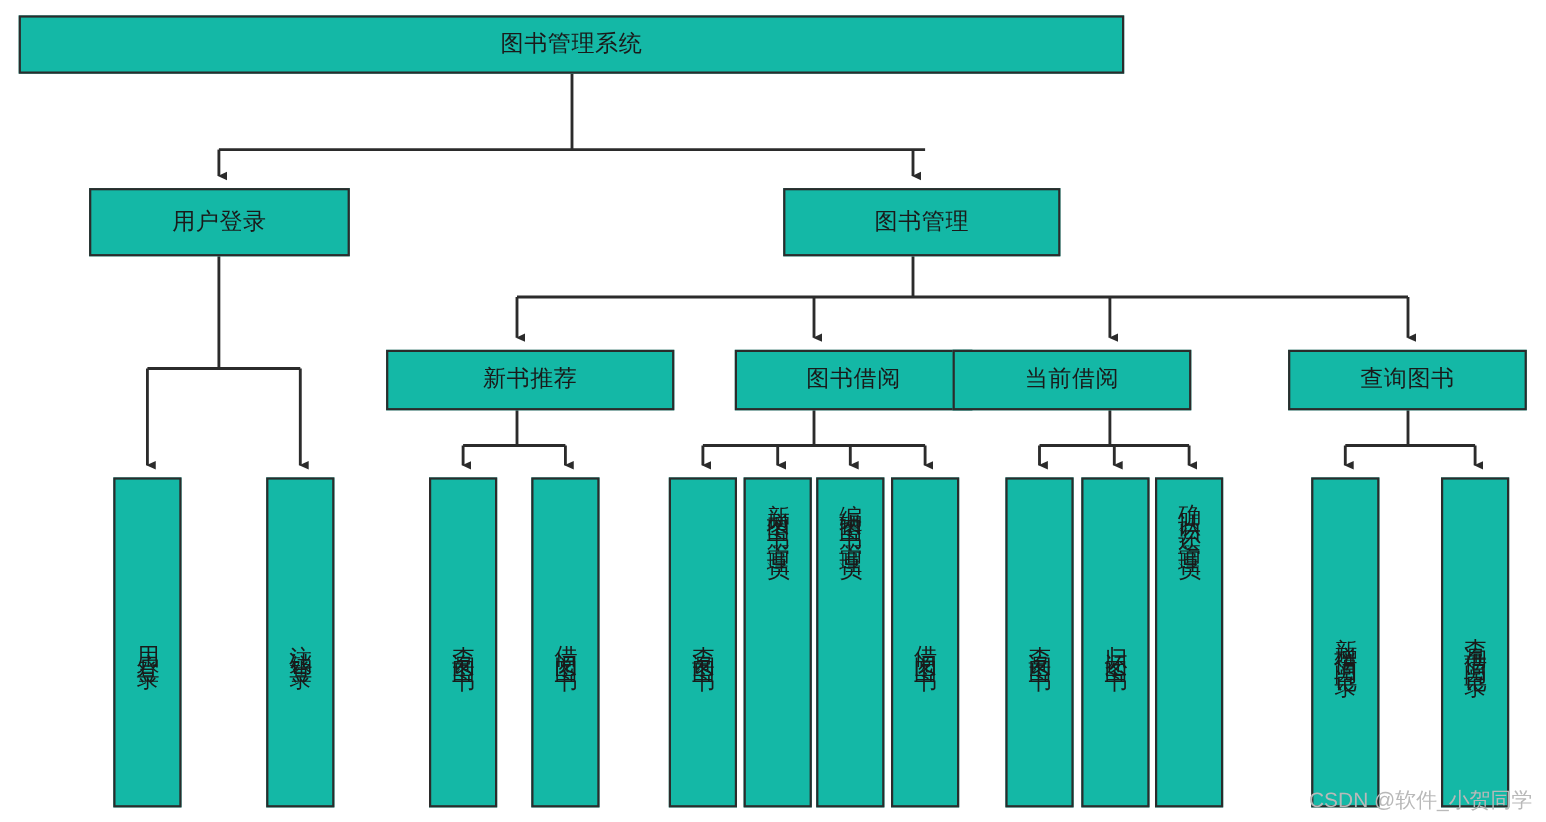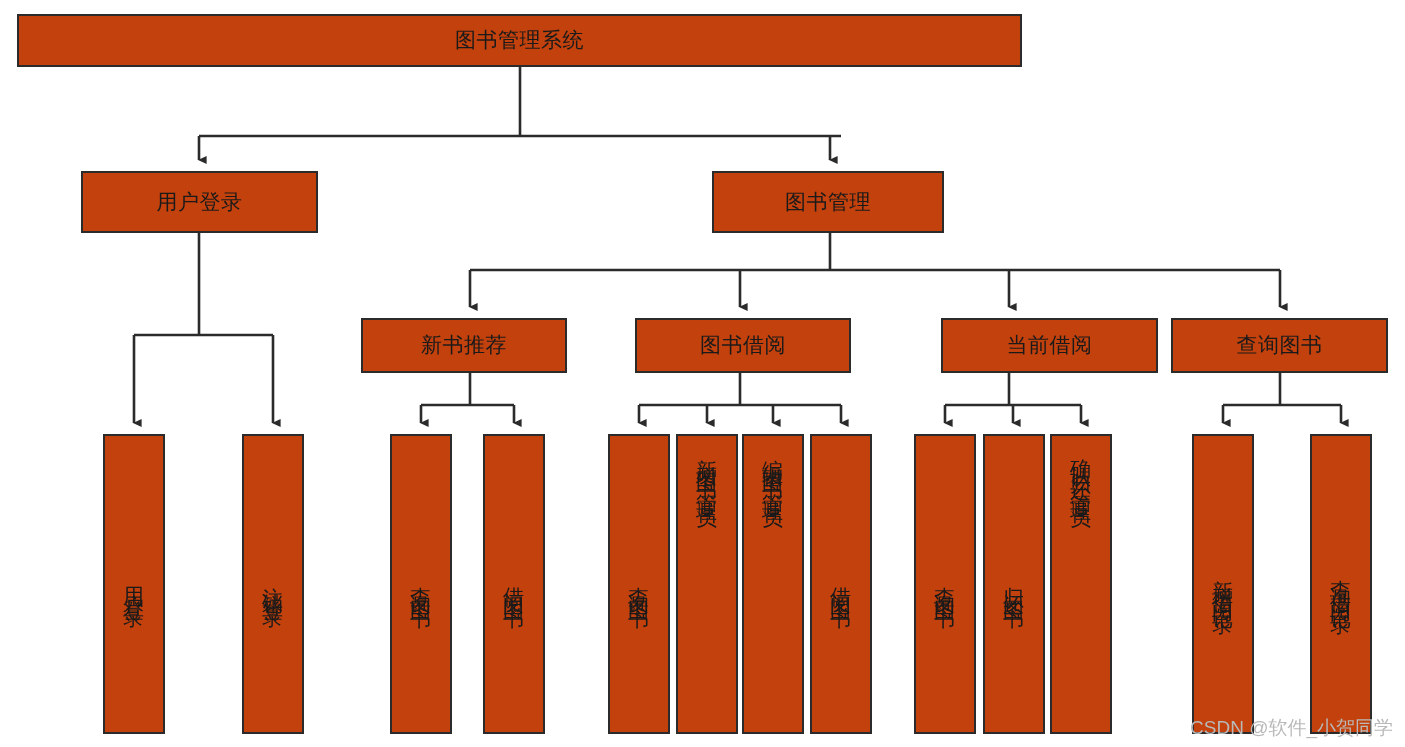--- a/index.html
+++ b/index.html
@@ -22,21 +22,21 @@
   svg.edges {
     position: absolute;
     left: 0;
     top: 0;
     width: 1405px;
     height: 747px;
   }
   .node {
     position: absolute;
     box-sizing: border-box;
-    background: #c2410c;
+    background: #14b8a6;
     border: 2.5px solid #2b2b2b;
     display: flex;
     align-items: center;
     justify-content: center;
     z-index: 2;
   }
   .node-label {
     font-size: 21px;
     color: #1a1a1a;
     line-height: 1.18;
@@ -145,31 +145,31 @@
     </g>
   </svg>
 
   <div class="node" id="node-root" style="left: 17px; top: 14px; width: 1005px; height: 53px;">
     <span class="node-label">图书管理系统</span>
   </div>
 
   <div class="node" id="node-l2-0" style="left: 81px; top: 171px; width: 237px; height: 62px;">
     <span class="node-label">用户登录</span>
   </div>
-  <div class="node" id="node-l2-1" style="left: 712px; top: 171px; width: 232px; height: 62px;">
+  <div class="node" id="node-l2-1" style="left: 712px; top: 171px; width: 252px; height: 62px;">
     <span class="node-label">图书管理</span>
   </div>
 
-  <div class="node" id="node-l3-0" style="left: 361px; top: 318px; width: 206px; height: 55px;">
+  <div class="node" id="node-l3-0" style="left: 351px; top: 318px; width: 262px; height: 55px;">
     <span class="node-label">新书推荐</span>
   </div>
-  <div class="node" id="node-l3-1" style="left: 635px; top: 318px; width: 216px; height: 55px; justify-content: center;">
+  <div class="node" id="node-l3-1" style="left: 668px; top: 318px; width: 216px; height: 55px; justify-content: center;">
     <span class="node-label">图书借阅</span>
   </div>
-  <div class="node" id="node-l3-2" style="left: 941px; top: 318px; width: 217px; height: 55px;">
+  <div class="node" id="node-l3-2" style="left: 866px; top: 318px; width: 217px; height: 55px;">
     <span class="node-label">当前借阅</span>
   </div>
   <div class="node" id="node-l3-3" style="left: 1171px; top: 318px; width: 217px; height: 55px;">
     <span class="node-label">查询图书</span>
   </div>
 
   <div class="node vertical" id="node-leaf-0" style="left: 103px; top: 434px; width: 62px; height: 300px;">
     <div class="vwrap">
         <span class="node-label">用户登录</span>
       </div>

